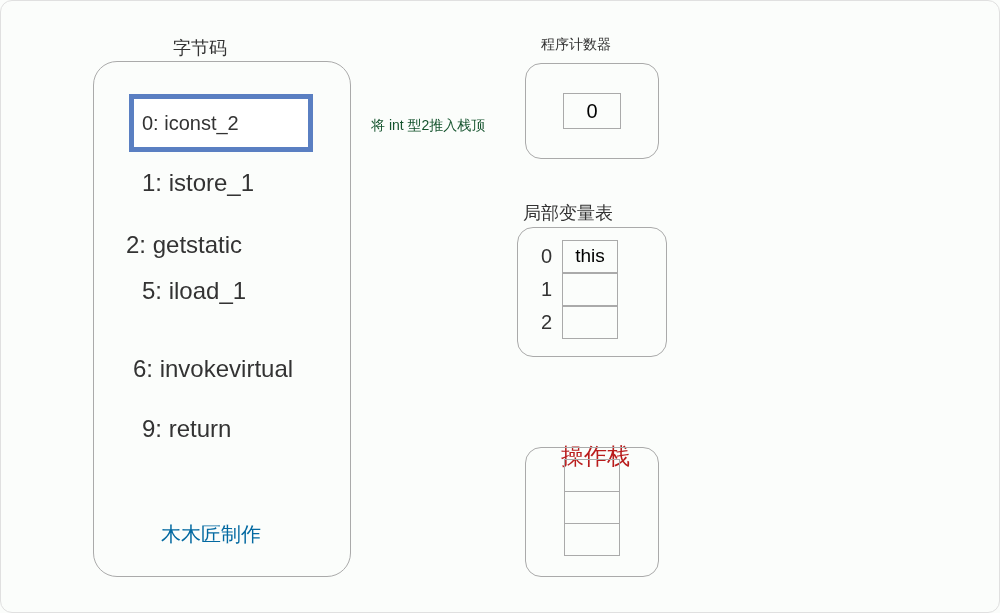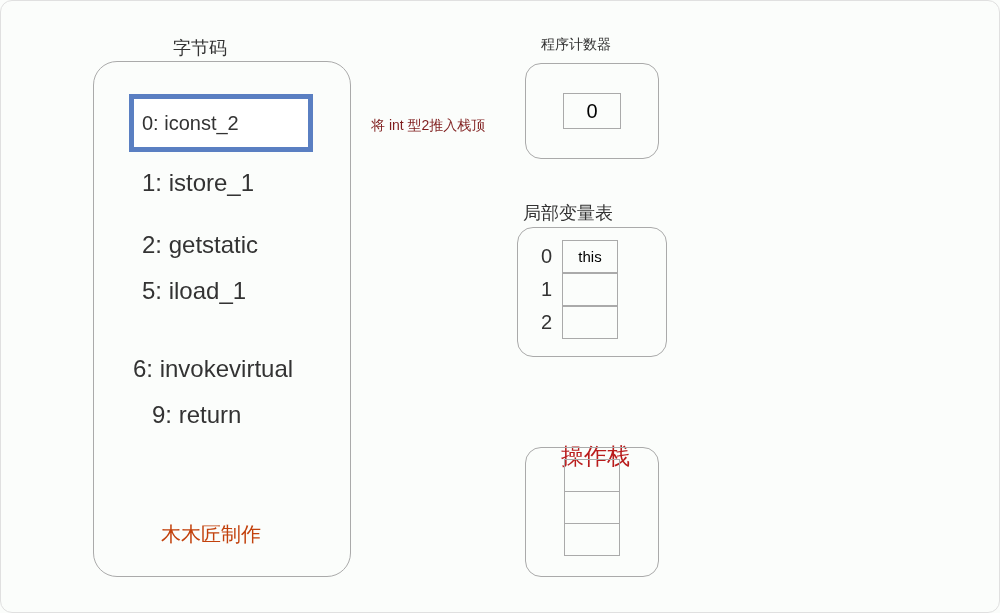--- a/index.html
+++ b/index.html
@@ -50,21 +50,21 @@
       align-items: center;
       padding-left: 8px;
       font-size: 20px;
       color: #333;
     }
     .annotation {
       position: absolute;
       left: 370px;
       top: 116px;
       font-size: 14px;
-      color: #7f1d1d;
+      color: #14532d;
     }
     .pc-title {
       position: absolute;
       left: 540px;
       top: 35px;
       font-size: 14px;
       color: #333;
     }
     .pc-panel {
       position: absolute;
@@ -116,21 +116,21 @@
       font-size: 20px;
       color: #333;
     }
     .locals-cell {
       width: 56px;
       height: 33px;
       border: 1px solid #aaa;
       display: flex;
       align-items: center;
       justify-content: center;
-      font-size: 15px;
+      font-size: 19px;
       margin-top: -1px;
     }
     .stack-title {
       position: absolute;
       left: 560px;
       top: 440px;
       font-size: 23px;
       color: #b91c1c;
     }
     .stack-panel {
@@ -150,35 +150,35 @@
       width: 56px;
       height: 33px;
       border: 1px solid #aaa;
       margin-top: -1px;
     }
     .watermark {
       position: absolute;
       left: 160px;
       top: 520px;
       font-size: 20px;
-      color: #c2410c;
+      color: #0369a1;
     }
   </style>
 </head>
 <body>
 
 <div class="bytecode-title">字节码</div>
 <div class="bytecode-panel"></div>
 
 <div class="instr-highlight">0: iconst_2</div>
 <div class="instr" style="left:141px; top:168px;">1: istore_1</div>
-<div class="instr" style="left:141px; top:230px;text-align:center;">2: getstatic</div>
+<div class="instr" style="left:125px; top:230px;text-align:center;">2: getstatic</div>
 <div class="instr" style="left:141px; top:276px;">5: iload_1</div>
 <div class="instr" style="left:132px; top:354px;">6: invokevirtual</div>
-<div class="instr" style="left:141px; top:400px;margin-left:10px;">9: return</div>
+<div class="instr" style="left:141px; top:414px;">9: return</div>
 
 <div class="annotation">将 int 型2推入栈顶</div>
 
 <div class="pc-title">程序计数器</div>
 <div class="pc-panel">
   <div class="pc-value-box">0</div>
 </div>
 
 <div class="locals-title">局部变量表</div>
 <div class="locals-panel">

